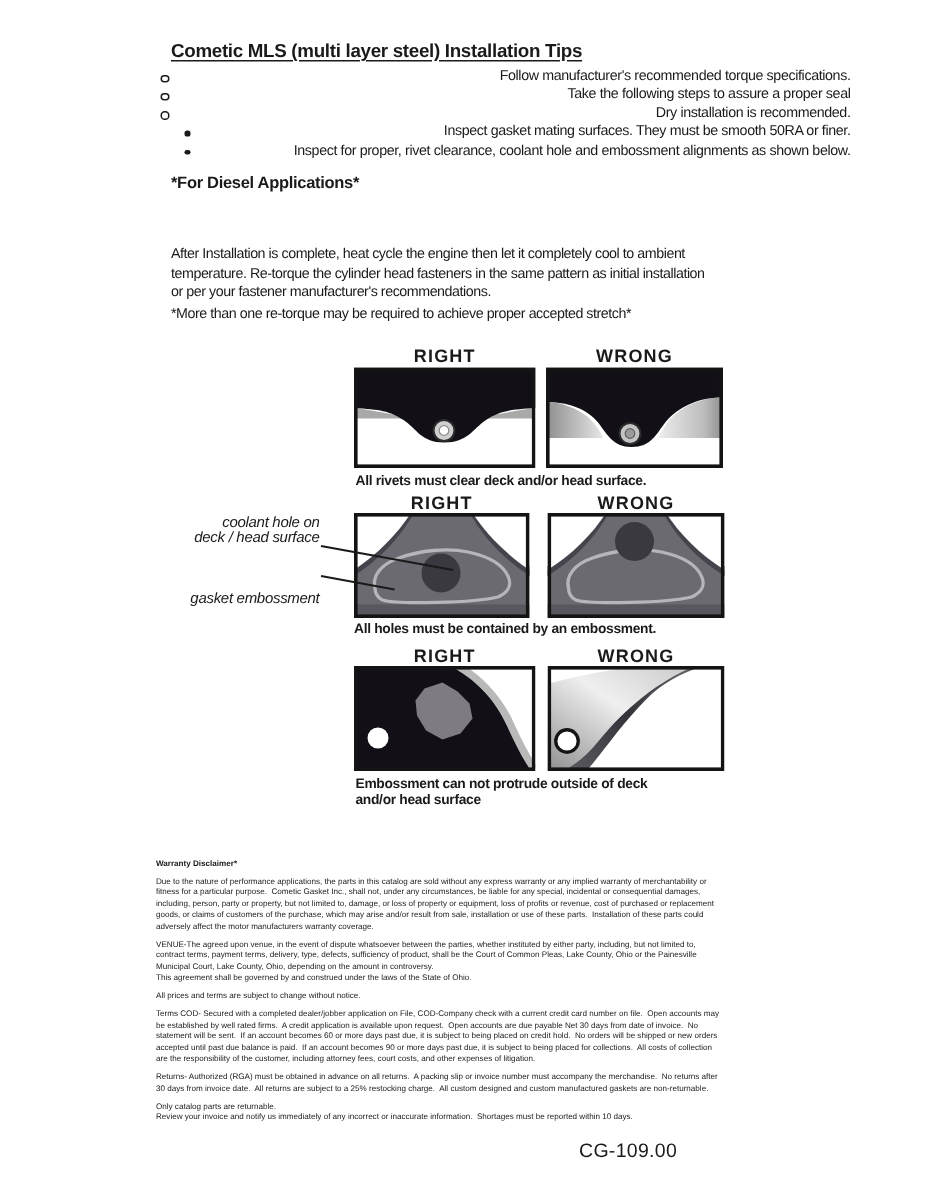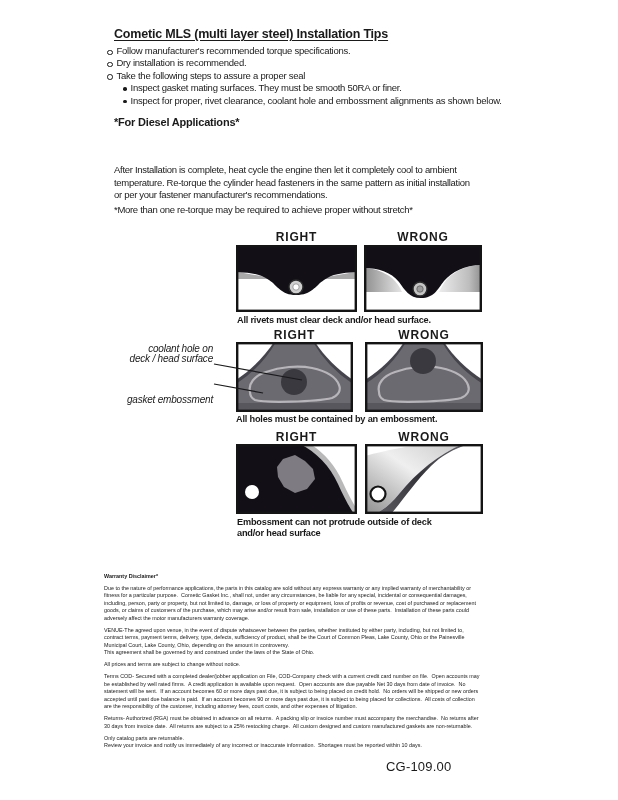--- a/index.html
+++ b/index.html
@@ -7,21 +7,21 @@
     position:relative;width:618px;height:800px;background:#ffffff;
     font-family:"Liberation Sans","DejaVu Sans",sans-serif;color:#1a1a1a;
     overflow:hidden;margin:0 auto;padding-left:12px;
   }
   .abs{position:absolute;}
   .title{
     left:114px;top:27px;font-size:12.5px;font-weight:bold;letter-spacing:-0.2px;
     text-decoration:underline;text-underline-offset:2px;white-space:nowrap;
   }
   .bullets{left:107px;top:45px;font-size:9.5px;line-height:12.4px;letter-spacing:-0.25px;width:460px;}
-  .brow{display:flex;align-items:flex-start;}
+  .brow{display:flex;align-items:flex-start;justify-content:space-between;}
   .brow.sub{margin-left:16px;}
   .mk{flex:0 0 auto;margin:4.5px 4px 0 0;width:3.5px;height:3.5px;border-radius:50%;}
   .mk-o{border:0.9px solid #1a1a1a;}
   .mk-dot{background:#1a1a1a;margin-top:5px;}
   .h2{left:114px;top:116px;font-size:11px;font-weight:bold;letter-spacing:-0.2px;}
   .body-p{left:114px;width:462px;font-size:9.5px;line-height:12.6px;letter-spacing:-0.3px;white-space:pre-wrap;}
   .p1{top:133px;}
   .p2{top:164px;}
   .note{top:204px;}
   .rw-label{font-size:12px;font-weight:bold;letter-spacing:0.8px;text-align:center;}
@@ -40,41 +40,41 @@
 
   <div class="abs title">Cometic MLS (multi layer steel) Installation Tips</div>
 
   <div class="abs bullets">
     <div class="brow">
         <span class="mk mk-o"></span>
         <span>Follow manufacturer's recommended torque specifications.</span>
       </div>
     <div class="brow">
         <span class="mk mk-o"></span>
-        <span>Dry installation is recommended.</span>
+        <span>Take the following steps to assure a proper seal</span>
       </div>
     <div class="brow">
         <span class="mk mk-o"></span>
-        <span>Take the following steps to assure a proper seal</span>
+        <span>Dry installation is recommended.</span>
       </div>
     <div class="brow sub">
         <span class="mk mk-dot"></span>
         <span>Inspect gasket mating surfaces.  They must be smooth 50RA or finer.</span>
       </div>
     <div class="brow sub">
         <span class="mk mk-dot"></span>
         <span>Inspect for proper, rivet clearance, coolant hole and embossment alignments as shown below.</span>
       </div>
   </div>
 
   <div class="abs h2">*For Diesel Applications*</div>
   <div class="abs body-p p2">After Installation is complete, heat cycle the engine then let it completely cool to ambient
 temperature. Re-torque the cylinder head fasteners in the same pattern as initial installation
 or per your fastener manufacturer's recommendations.</div>
-  <div class="abs body-p note">*More than one re-torque may be required to achieve proper without stretch*</div>
+  <div class="abs body-p note">*More than one re-torque may be required to achieve proper accepted stretch*</div>
 
   <div class="abs rw-label" style="left:236px;top:230px;width:121px;">RIGHT</div>
   <div class="abs rw-label" style="left:364px;top:230px;width:118px;">WRONG</div>
 
   <div class="abs" style="left:236px;top:245px;">
     <svg width="121" height="67" viewBox="0 0 121 67">
       <rect x="0" y="0" width="121" height="67" fill="#ffffff"></rect>
       <polygon points="2,27 42,34 2,34" fill="#a9a9a9"></polygon>
       <polygon points="119,27 79,34 119,34" fill="#a9a9a9"></polygon>
       <path d="M0,0 H121 V27 C104,28 97,29 88,35 C79,41 76,50 60,50 C45,50 42,41 33,35 C24,29 17,28 0,27 Z" fill="#120f16"></path>

